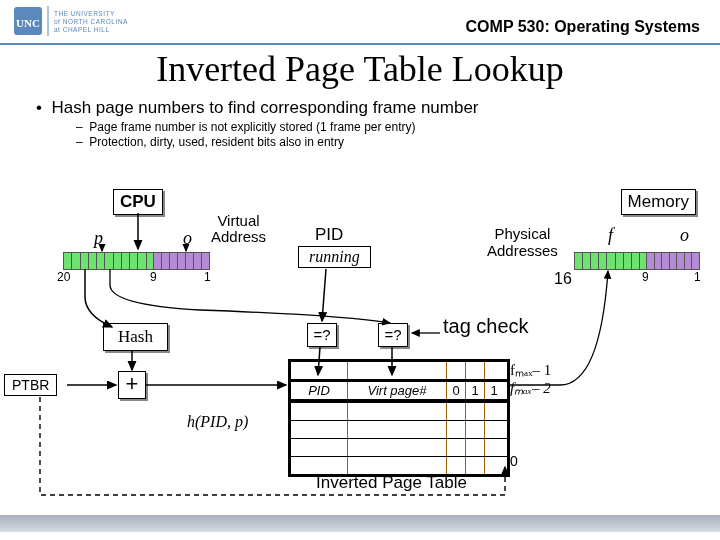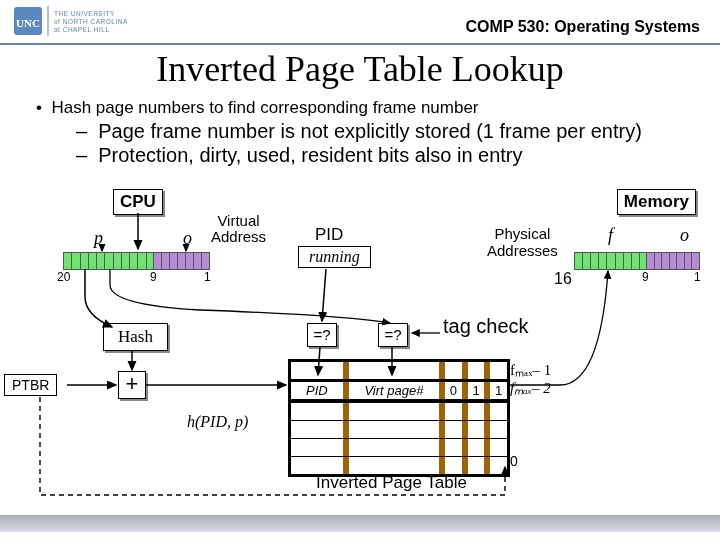--- a/index.html
+++ b/index.html
@@ -3,38 +3,38 @@
 <meta charset="utf-8">
 <style>
   html,body{margin:0;padding:0;width:720px;height:540px;font-family:Arial,Helvetica,sans-serif;background:#fff;color:#000;overflow:hidden}
   .page{position:relative;width:720px;height:532px}
   .hdr-bar{position:absolute;top:0;left:0;right:0;height:43px;border-bottom:2px solid #5b88bd}
   .logo{position:absolute;left:14px;top:4px}
   .course{position:absolute;right:20px;top:18px;font-weight:bold;font-size:16px}
   .title{position:absolute;left:0;right:0;top:48px;text-align:center;font-size:36px;font-family:'Times New Roman',serif}
   .bullets{position:absolute;left:36px;top:98px;font-size:17px}
   .bullets .b1{margin:0 0 2px 0}
-  .bullets .b2{margin:0 0 1px 40px;font-size:20px}
+  .bullets .b2{margin:0 0 1px 40px;font-size:12px}
   .diag{position:absolute;left:0;top:175px;width:720px;height:360px}
   .label{position:absolute;font-size:15px}
   .ital{font-style:italic;font-family:'Times New Roman',serif;font-size:18px}
   .box{position:absolute;border:1.5px solid #000;background:#fff;text-align:center;font-size:15px;padding:2px 6px}
   .box.sh{box-shadow:2px 2px 0 #888}
   .ticks{position:absolute;height:16px;border:1px solid #555;display:flex}
   .ticks span{flex:1;border-left:1px solid #555}
   .ticks span:first-child{border-left:none}
   .ticks.left span{background:#6fe36f}
   .ticks.right span{background:#b48bd4}
   .eqbox{position:absolute;width:28px;height:22px;border:1.5px solid #000;background:#fff;text-align:center;font-size:15px;line-height:22px;box-shadow:2px 2px 0 #888}
   .plusbox{position:absolute;width:26px;height:26px;border:1.5px solid #000;background:#fff;text-align:center;font-size:22px;line-height:24px;box-shadow:2px 2px 0 #888}
   .ptbr{position:absolute;border:1.5px solid #000;background:#fff;font-size:14px;padding:2px 7px}
   .tbl{position:absolute;border:3px solid #000;background:#fff}
   .tbl .row{height:17px;border-top:1px solid #000;display:flex}
   .tbl .row:first-child{border-top:none}
-  .tbl .c{border-left:6px solid #a16207;text-align:center;font-size:13px;line-height:17px}
+  .tbl .c{border-left:1px solid #a16207;text-align:center;font-size:13px;line-height:17px}
   .tbl .c:first-child{border-left:none}
   svg.ar{position:absolute;overflow:visible;pointer-events:none}
   .foot-bar{position:absolute;left:0;right:0;bottom:0;height:17px;background:linear-gradient(#aab0bb,#d7dbe2)}
 </style>
 </head>
 <body>
 
 <div class="page">
   <div class="hdr-bar">
     <div class="logo">
@@ -55,21 +55,21 @@
   <div class="bullets">
     <div class="b1">•&nbsp;&nbsp;<span>Hash page numbers to find corresponding frame number</span></div>
     <div class="b2">–&nbsp;&nbsp;<span>Page frame number is not explicitly stored (1 frame per entry)</span></div>
     <div class="b2">–&nbsp;&nbsp;<span>Protection, dirty, used, resident bits also in entry</span></div>
   </div>
 
   <div class="diag">
 
     <div class="box sh" style="left:113px;top:14px;font-weight:bold;font-size:17px">CPU</div>
 
-    <div class="box sh" style="right:24px;top:14px;font-weight:bold;font-size:17px;color:#000;background:#fff">Memory</div>
+    <div class="box sh" style="right:24px;top:14px;font-weight:normal;font-size:17px;color:#000;background:#fff">Memory</div>
 
     <div class="label" style="left:211px;top:38px;text-align:center;line-height:16px;white-space:pre">Virtual
 Address</div>
 
     <div class="label ital" style="left:94px;top:53px">p</div>
     <div class="label ital" style="left:183px;top:53px">o</div>
 
     <div class="ticks left" style="left:63px;top:77px;width:90px">
       <span></span>
         <span></span>

